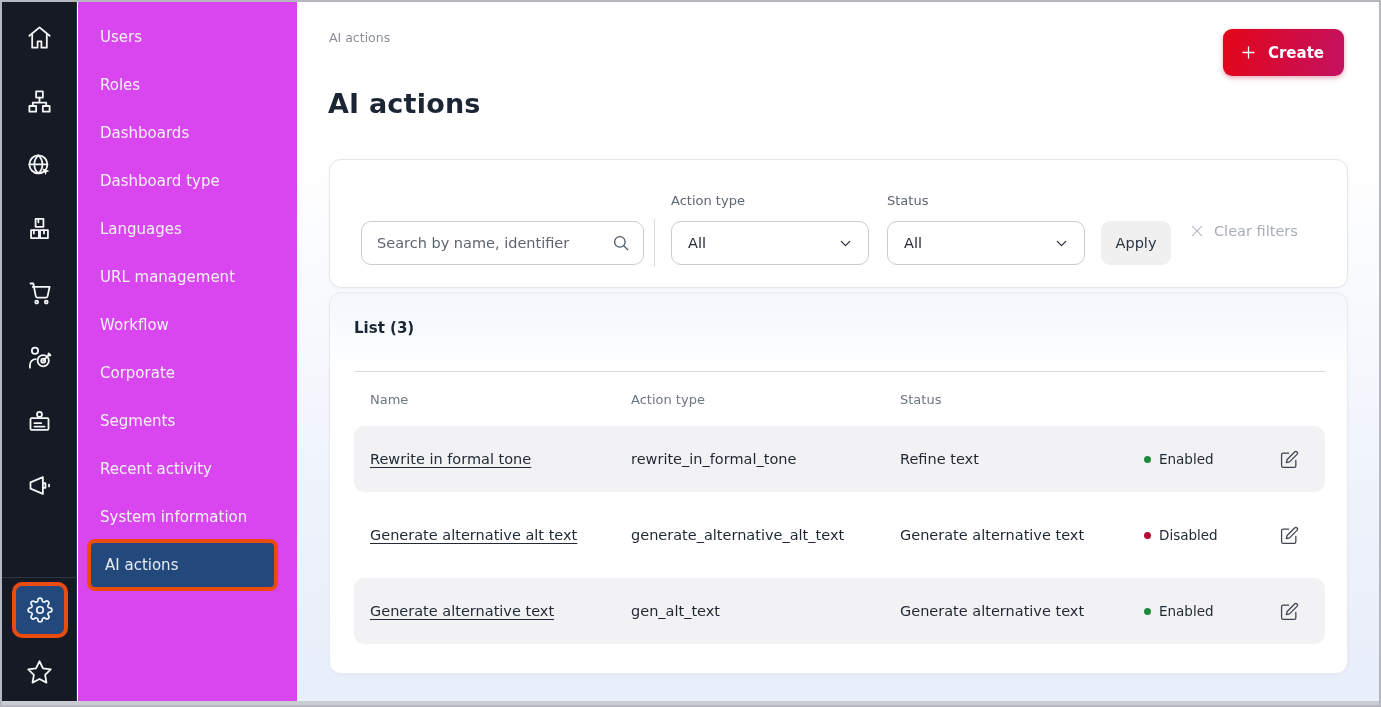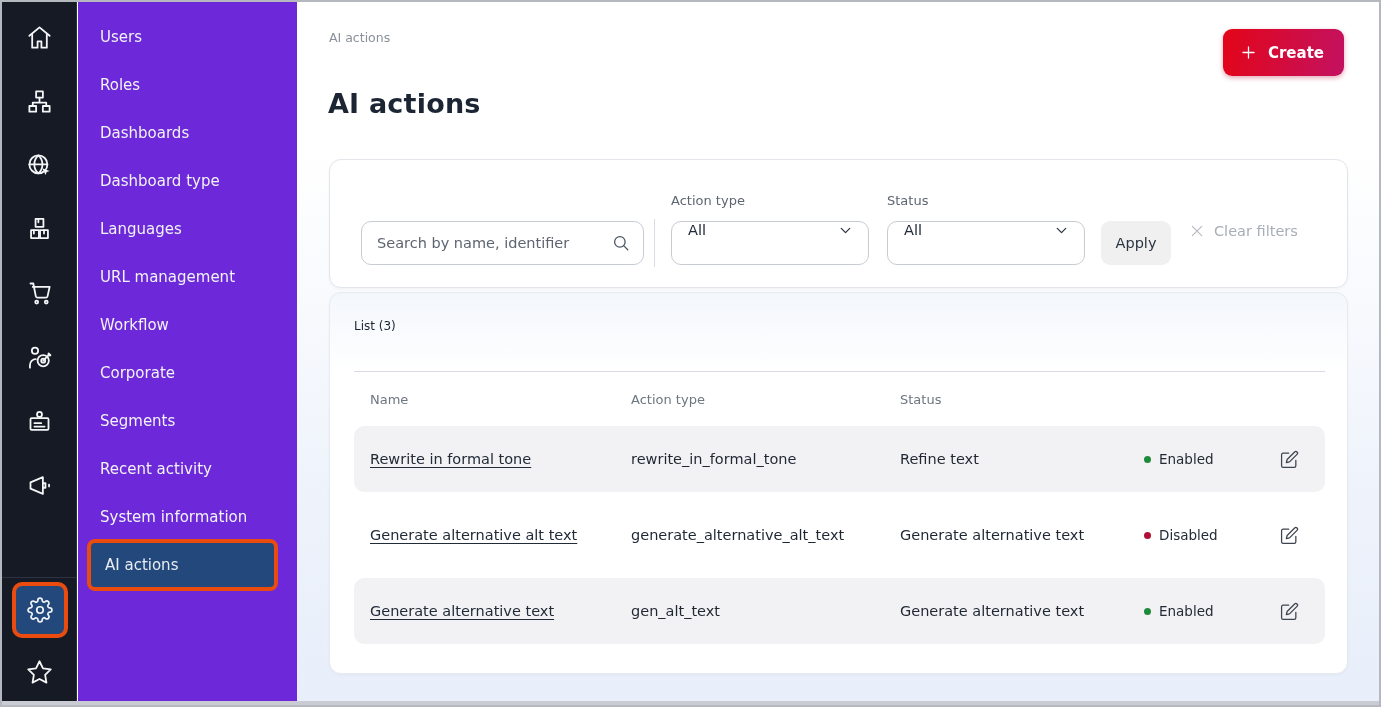--- a/index.html
+++ b/index.html
@@ -10,21 +10,21 @@
 
   
   .rail { position:absolute; left:0; top:0; bottom:0; width:75px; background:#151a24; border-right:1px solid #2a3140; }
   .rail-icon { position:absolute; left:0; width:75px; height:30px; display:flex; align-items:center; justify-content:center; color:#f4f6f8; }
   .rail-icon svg { width:27px; height:27px; stroke:#f4f6f8; fill:none; stroke-width:1.6; stroke-linecap:round; stroke-linejoin:round; }
   .rail-sep { position:absolute; left:0; top:575px; width:74px; height:1px; background:#2c3342; }
   .gear-box { position:absolute; left:10px; top:580px; width:56px; height:56px; border:4px solid #ea4c10; border-radius:10px; background:#23497c; display:flex; align-items:center; justify-content:center; }
   .gear-box svg { width:26px; height:26px; stroke:#eef1f5; fill:none; stroke-width:1.6; stroke-linecap:round; stroke-linejoin:round; }
 
   
-  .menu { position:absolute; left:76px; top:0; bottom:0; width:219px; background:#6d28d9; padding-top:11px; }
+  .menu { position:absolute; left:76px; top:0; bottom:0; width:219px; background:#d946ef; padding-top:11px; }
   .menu-item { height:48px; line-height:48px; padding-left:22px; font-size:15px; color:#f1f3f6; cursor:pointer; white-space:nowrap; }
   .menu-item.active { background:#23497c; border:4px solid #ea4c10; border-radius:8px; height:52px; line-height:44px; margin:-2px 19px -2px 9px; padding-left:14px; color:#e8ecf3; }
 
   
   .main { position:absolute; left:295px; top:0; right:0; bottom:0; background:linear-gradient(180deg,#ffffff 0px,#ffffff 150px,#edf2fb 520px,#e8eefa 707px); }
 
   .breadcrumb { position:absolute; left:32px; top:28px; font-size:12.5px; color:#8a9099; }
   .page-title { position:absolute; left:31px; top:86px; font-size:27px; font-weight:800; color:#1b2534; letter-spacing:.2px; }
 
   .create-btn { position:absolute; right:35px; top:27px; height:47px; padding:0 20px 0 16px; border:none; border-radius:9px; background:linear-gradient(100deg,#e30518 0%,#c31261 100%); color:#fff; font-size:15px; font-weight:600; font-family:inherit; display:flex; align-items:center; gap:10px; cursor:pointer; box-shadow:0 2px 5px rgba(180,10,50,.35); }
@@ -34,29 +34,29 @@
   .filter-card { top:157px; height:129px; }
   .list-card { top:290px; height:382px; background:linear-gradient(180deg,#f3f7fc 0px,#ffffff 80px); border-color:#e7ebf0; }
 
   
   .field-label { position:absolute; font-size:13px; color:#5e6672; }
   .search-box { position:absolute; left:24px; top:61px; width:283px; height:44px; border:1px solid #c7ccd3; border-radius:10px; display:flex; align-items:center;margin-left:7px; }
   .search-box input { flex:1; border:none; outline:none; background:transparent; padding:0 6px 0 15px; font-size:14.5px; color:#2a3340; font-family:inherit; }
   .search-box input::placeholder { color:#5d6571; opacity:1; }
   .search-box svg { width:18px; height:18px; stroke:#4a5360; fill:none; stroke-width:1.7; stroke-linecap:round; margin-right:13px; flex:none; }
   .v-sep { position:absolute; left:324px; top:59px; width:1px; height:48px; background:#d9dde2; }
-  .select { position:absolute; top:61px; width:198px; height:44px; border:1px solid #c7ccd3; border-radius:10px; display:flex; align-items:flex-start; justify-content:space-between; padding:0 14px 0 16px; cursor:pointer; background:#fff; }
+  .select { position:absolute; top:61px; width:198px; height:44px; border:1px solid #c7ccd3; border-radius:10px; display:flex; align-items:center; justify-content:space-between; padding:0 14px 0 16px; cursor:pointer; background:#fff; }
   .select .val { font-size:14.5px; color:#222b38; }
   .select svg { width:17px; height:17px; stroke:#2a3340; fill:none; stroke-width:1.8; stroke-linecap:round; stroke-linejoin:round; }
   .apply-btn { position:absolute; left:771px; top:61px; width:70px; height:44px; border:none; border-radius:9px; background:#f0f0f1; color:#2b3442; font-size:14.5px; font-family:inherit; cursor:pointer; }
   .clear-btn { position:absolute; left:859px; top:49px; height:44px; display:flex; align-items:center; gap:9px; color:#a8aeb7; font-size:14.5px; cursor:pointer; }
   .clear-btn svg { width:16px; height:16px; stroke:#b3b8c0; stroke-width:1.6; stroke-linecap:round; }
 
   
-  .list-heading { position:absolute; left:24px; top:26px; font-size:12px; font-weight:400; color:#1b2534; }
+  .list-heading { position:absolute; left:24px; top:26px; font-size:15px; font-weight:700; color:#1b2534; }
   .list-divider { position:absolute; left:24px; top:78px; width:971px; height:1px; background:#d8dce2; }
   .grid-row { display:grid; grid-template-columns:261px 269px 244px 134px 1fr; align-items:center; padding-left:16px; width:971px; }
   .table-head { position:absolute; left:24px; top:94px; height:24px; font-size:13px; color:#6e7680; }
   .rows { position:absolute; left:24px; top:133px; }
   .row { height:66px; border-radius:10px; margin-bottom:10px; }
   .row.alt { background:#f2f2f4; }
   .cell-name { font-size:14.5px; color:#222b38; text-decoration:underline; text-underline-offset:3px; cursor:pointer; justify-self:start; }
   .cell-id, .cell-type { font-size:14.5px; color:#1f2733; }
   .cell-status { display:flex; align-items:center; gap:8px; font-size:13.5px; color:#222b36; }
   .dot { width:7px; height:7px; border-radius:50%; flex:none; }

